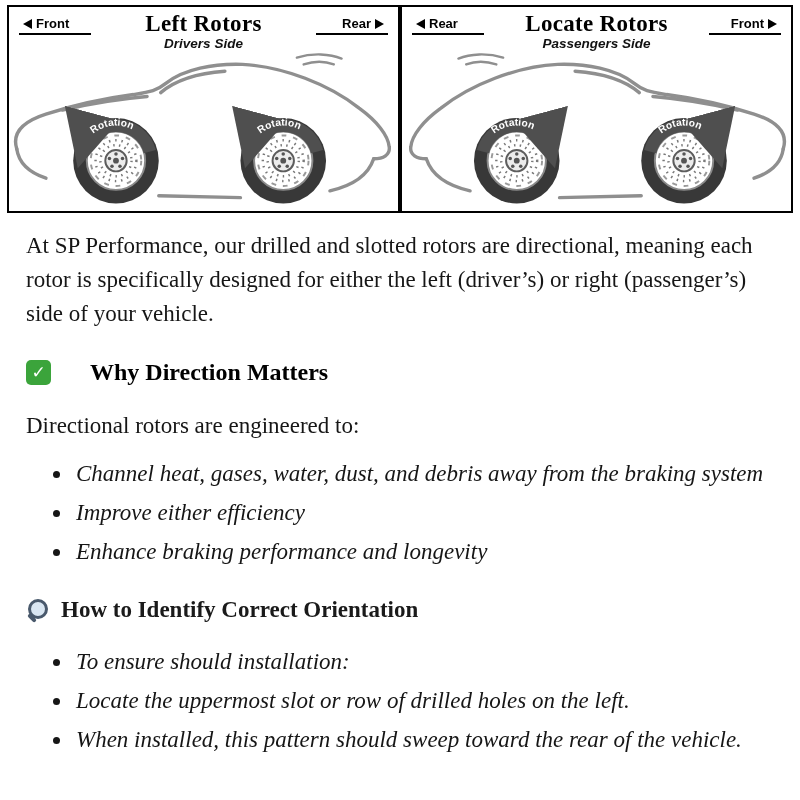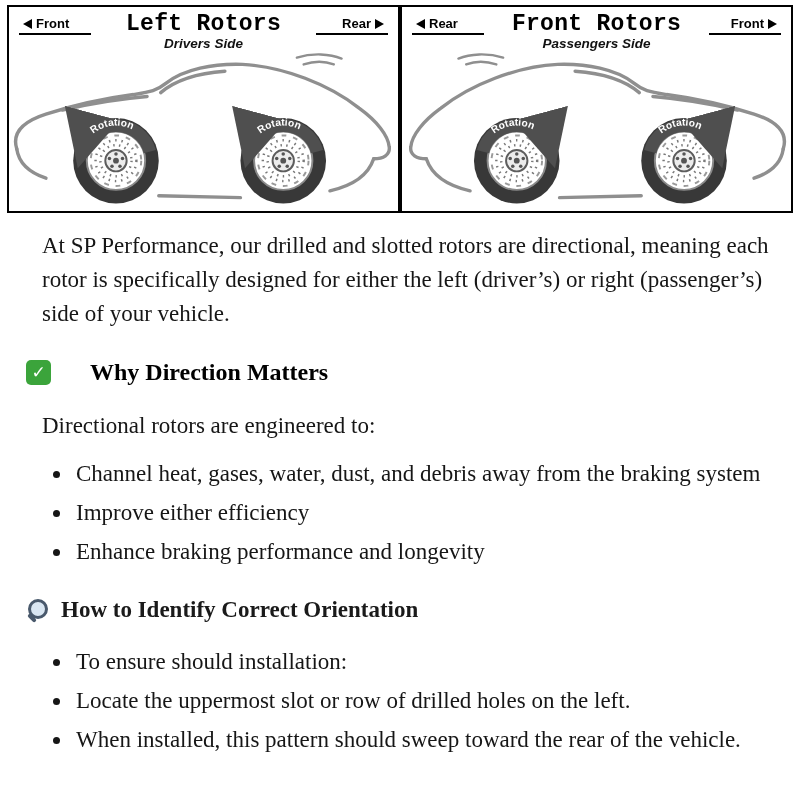--- a/index.html
+++ b/index.html
@@ -10,21 +10,21 @@
   }
 
   
   .diagram { display:flex; margin:5px 7px 0 7px;justify-content:space-between; }
   .panel {
     flex:1; border:2px solid #000; background:#fff;
     position:relative; height:208px; overflow:hidden;
   }
   .panel-header { text-align:center; padding-top:5px; }
   .panel-title {
-    font-family:Liberation Mono, monospace; font-weight:bold;
+    font-family:Liberation Serif, serif; font-weight:bold;
     font-size:23px; line-height:1.05; letter-spacing:.3px; color:#000;
   }
   .panel-subtitle {
     font-family:"Liberation Sans", sans-serif; font-weight:bold;
     font-style:italic; font-size:13.5px; color:#111;
   }
   .dir-label {
     position:absolute; top:9px;
     display:inline-flex; align-items:center; gap:4px;
     border-bottom:2px solid #000; padding:0 4px 2px 4px; min-width:72px;
@@ -32,28 +32,28 @@
   }
   .dir-left  { left:10px;  justify-content:flex-start; }
   .dir-right { right:10px; justify-content:flex-end; }
   .tri { width:0; height:0; border-top:5px solid transparent; border-bottom:5px solid transparent; }
   .tri-left  { border-right:9px solid #000; }
   .tri-right { border-left:9px solid #000; }
   .car-svg { position:absolute; left:0; top:44px; width:100%; height:162px; }
 
   
   .article { padding:16px 26px 0 26px; font-size:23px; line-height:1.48; }
-  .article p { margin:0 0 14px 16px; }
+  .article p { margin:0 0 14px 0; }
   .section-heading {
     display:flex; align-items:center; gap:11px;
     margin:24px 0 18px 0;
   }
   .section-heading.bold   { font-size:24px; font-weight:bold; color:#000;gap:39px; }
   .section-heading.normal { font-size:23px; font-weight:bold; color:#1a1a1a; }
-  .article ul { list-style:disc; margin:0 0 16px 47px; }
+  .article ul { list-style:disc; margin:0 0 16px 47px;font-style:italic; }
   .article li { margin-bottom:5px; padding-left:3px; }
 
   
   .check-icon {
     width:25px; height:25px; flex:0 0 25px; border-radius:5px;
     background:#3ba43b; display:inline-flex; align-items:center; justify-content:center;
   }
   .check-icon::after {
     content:"✓"; color:#fff; font:bold 17px "DejaVu Sans", sans-serif; line-height:1;
   }
@@ -140,21 +140,21 @@
   <div class="panel">
     <span class="dir-label dir-left">
       <span class="tri tri-left"></span>
       <span>Rear</span>
     </span>
     <span class="dir-label dir-right">
       <span>Front</span>
       <span class="tri tri-right"></span>
     </span>
     <div class="panel-header">
-      <div class="panel-title">Front Rotors</div>
+      <div class="panel-title">Locate Rotors</div>
       <div class="panel-subtitle">Passengers Side</div>
     </div>
 
     <svg class="car-svg" viewBox="0 0 400 165" preserveAspectRatio="xMidYMid meet">
       <defs>
         <g id="wheelR">
           <circle r="44" fill="#383838"></circle>
           <circle r="30" fill="#ffffff" stroke="#8a8a8a" stroke-width="2"></circle>
           <circle r="26" fill="none" stroke="#9a9a9a" stroke-width="2" stroke-dasharray="5 7"></circle>
           <circle r="21" fill="none" stroke="#7a7a7a" stroke-width="2.5" stroke-dasharray="1.5 5"></circle>

